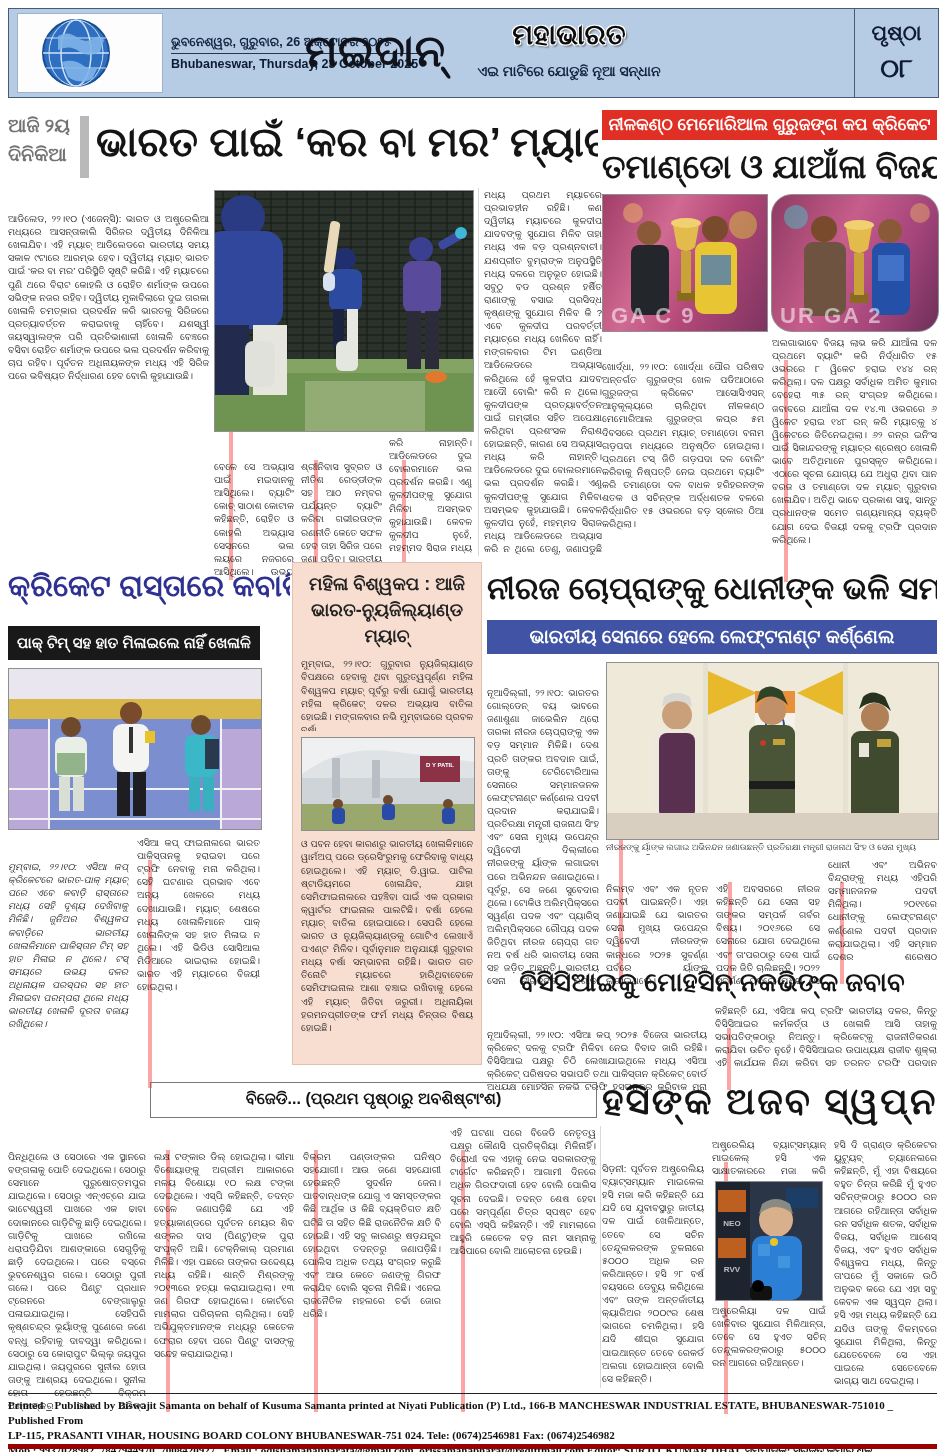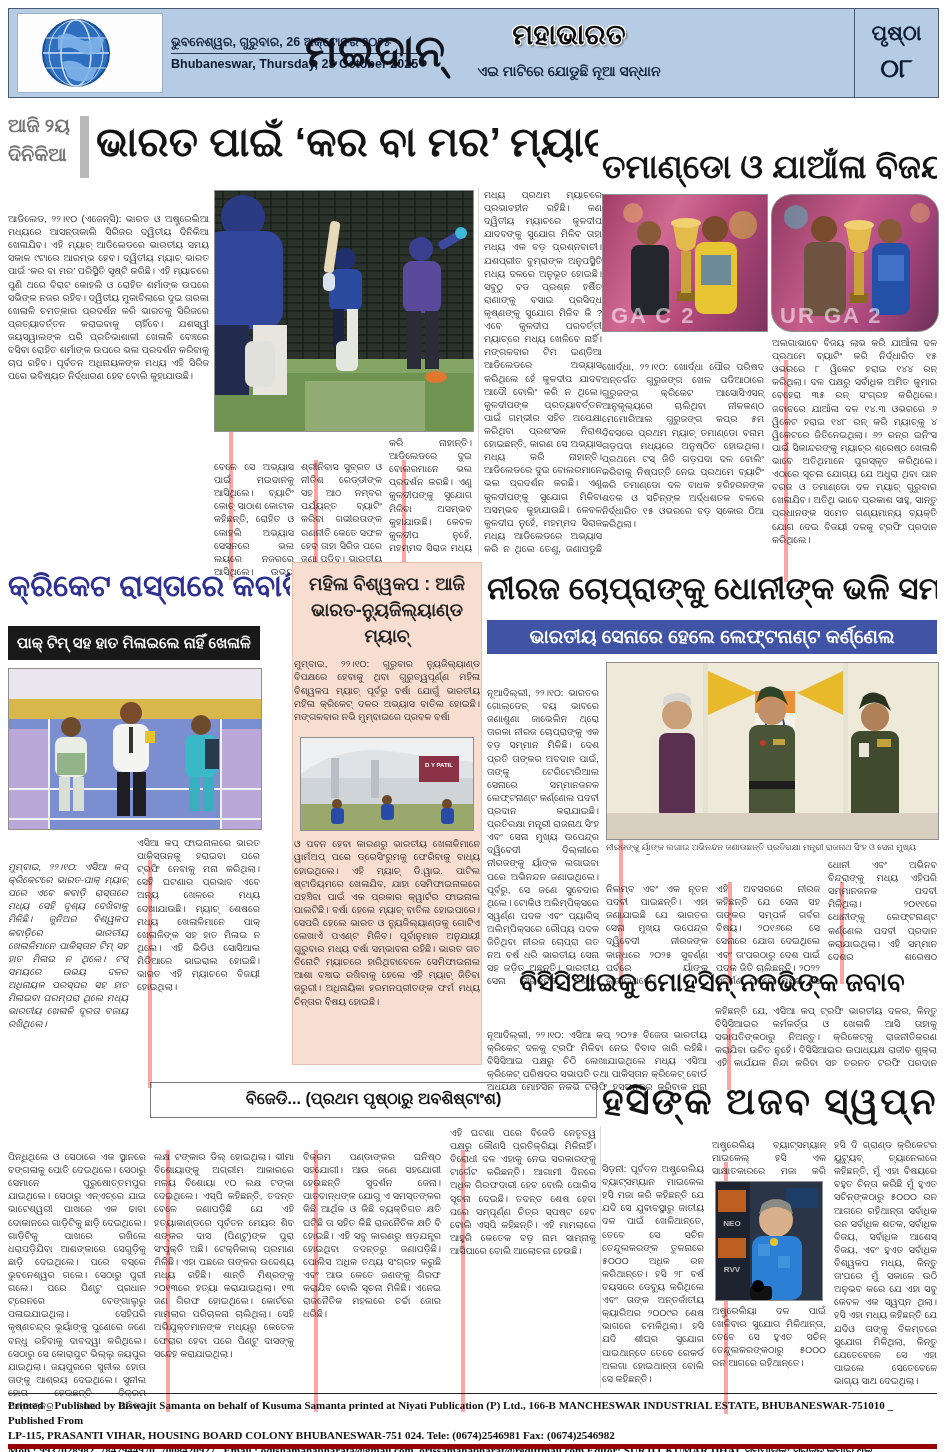--- a/index.html
+++ b/index.html
@@ -146,20 +146,21 @@
       </g>
     </svg>
   </div>
 
   <div class="abs body-col" style="left:478px;top:188px;width:118px;height:368px;border-left:1px solid #d9d9d9;padding-left:5px;">ମଧ୍ୟ ପ୍ରଥମ ମ୍ୟାଚରେ ପ୍ରଭାବହୀନ ରହିଛି। କଣ ଦ୍ୱିତୀୟ ମ୍ୟାଚରେ କୁଳଦୀପ ଯାଦବଙ୍କୁ ସୁଯୋଗ ମିଳିବ ତାହା ମଧ୍ୟ ଏକ ବଡ଼ ପ୍ରଶ୍ନବାଚୀ। ଯଶପ୍ରୀତ ବୁମ୍ରାଙ୍କ ଅନୁପସ୍ଥିତି ମଧ୍ୟ ଦଳରେ ଅନୁଭୂତ ହୋଇଛି। ସବୁଠୁ ବଡ ପ୍ରଶ୍ନ ହର୍ଷିତ ରାଣାଙ୍କୁ ବସାଇ ପ୍ରସିଦ୍ଧ କୃଷ୍ଣଙ୍କୁ ସୁଯୋଗ ମିଳିବ କି ? ଏବେ କୁଳଦୀପ ପରବର୍ତ୍ତୀ ମ୍ୟାଚ୍‌ରେ ମଧ୍ୟ ଖେଳିବେ ନାହିଁ। ମଙ୍ଗଳବାର ଟିମ ଇଣ୍ଡିଆ ଆଡିଲେଡରେ ଅଭ୍ୟାସ କରିଥିଲେ ହେଁ କୁଳଦୀପ ଯାଦବ ଆଦୌ ବୋଲିଂ କରି ନ ଥିଲେ। କୁଳଦୀପଙ୍କ ପ୍ରତ୍ୟାବର୍ତ୍ତନ ପାଇଁ ଗମ୍ଭୀର ସହିତ ଅପେକ୍ଷା କରିଥିବା ପ୍ରଶଂସକ ନିରାଶ ହୋଇଛନ୍ତି, କାରଣ ସେ ଅଭ୍ୟାସ ମଧ୍ୟ କରି ନାହାନ୍ତି। ଆଡିଲେଡରେ ଦୁଇ ବୋଲରମାନେ ଭଲ ପ୍ରଦର୍ଶନ କରଛି। ଏଣୁ କୁଳଦୀପଙ୍କୁ ସୁଯୋଗ ମିଳିବା ଅସମ୍ଭବ କୁହାଯାଉଛି। କେବଳ କୁଳଦୀପ ନୁହେଁ, ମହମ୍ମଦ ସିରାଜ ମଧ୍ୟ ଆଡିଲେଡରେ ଅଭ୍ୟାସ କରି ନ ଥିଲେ ତେଣୁ, ଜଣାପଡୁଛି ଯେ ତାଙ୍କୁ ଦ୍ୱିତୀୟ ଦିନିକିଆ ପାଇଁ ବିଶ୍ରାମ ଦିଆଯାଇପାରେ। ଏଣୁ ପ୍ରସିଦ୍ଧ କୃଷ୍ଣଙ୍କୁ ସୁଯୋଗ ମିଳିପାରେ।</div>
 
   <div class="abs body-col rule-r" style="left:214px;top:436px;width:80px;height:120px;">ବେଳେ ସେ ଅଭ୍ୟାସ ପାଇଁ ମଇଦାନକୁ ଆସିଥିଲେ। ବ୍ୟାଟିଂ କୋଚ୍ ସାଠାଶ କୋଟାକ କହିଛନ୍ତି, ରୋହିତ ଓ କୋହଲି ଅଭ୍ୟାସ ସେସନରେ ଭଲ ଲୟରେ ନଜରରେ ଆସିଥିଲେ। ଉଭୟ ନେଟରେ ଭଲ ବ୍ୟାଟିଂ କରିଛନ୍ତି। ଏହାପାଇଁ ମୋତେ ଲାଗୁଛି ଦ୍ୱିତୀୟ ଦିନିକିଆରେ ଉଭୟ ସଫଳ ହେବେ। ଅନ୍ୟପଟେ ହାର୍ଦିକ ପାଣ୍ଡ୍ୟାଙ୍କ ଅନୁପସ୍ଥିତି ଦଳକୁ ଅନୁଭୂତ ହେଉଛି।</div>
   <div class="abs body-col rule-r" style="left:301px;top:436px;width:81px;height:120px;">ଶ୍ରୀନିବାସ ସୁବ୍ରତ ଓ ନୀତିଶ ରେଡ୍ଡୀଙ୍କ ସହ ଆଠ ନମ୍ବର ପର୍ଯ୍ୟନ୍ତ ବ୍ୟାଟିଂ କରିବା ଗଭୀରତାଙ୍କ ରଣନୀତି କେତେ ସଫଳ ହେବ ତାହା ସିରିଜ ପରେ ଜଣା ପଡିବ। ଭାରତୀୟ ଦଳ ଟପ୍ ଅର୍ଡରରେ ବ୍ୟାଟିଂ ପାଇଁ ଗିଲ୍, ଶ୍ରେୟସଙ୍କ ପ୍ରଦର୍ଶନ ଉପରେ ବି ନିର୍ଭର କରିବ। ଭାରତ ଗତ ମ୍ୟାଚରେ ଦୁଇ ଖେଳାଳି ଫେଲ ମାରିଥିଲେ। ବୋଲିଂ</div>
   <div class="abs body-col" style="left:389px;top:436px;width:83px;height:120px;">କରି ନାହାନ୍ତି। ଆଡିଲେଡରେ ଦୁଇ ବୋଲରମାନେ ଭଲ ପ୍ରଦର୍ଶନ କରଛି। ଏଣୁ କୁଳଦୀପଙ୍କୁ ସୁଯୋଗ ମିଳିବା ଅସମ୍ଭବ କୁହାଯାଉଛି। କେବଳ କୁଳଦୀପ ନୁହେଁ, ମହମ୍ମଦ ସିରାଜ ମଧ୍ୟ ଆଡିଲେଡରେ ଅଭ୍ୟାସ କରି ନ ଥିଲେ ତେଣୁ, ଜଣାପଡୁଛି ଯେ ତାଙ୍କୁ ଦ୍ୱିତୀୟ ଦିନିକିଆ ପାଇଁ ବିଶ୍ରାମ ଦିଆଯାଇପାରେ। ଏଣୁ ପ୍ରସିଦ୍ଧ କୃଷ୍ଣଙ୍କୁ ସୁଯୋଗ ମିଳିପାରେ।</div>
 
+  <div class="abs banner" style="left:602px;top:110px;width:335px;height:30px;background:#e03026;font-size:17px;">ନୀଳକଣ୍ଠ ମେମୋରିଆଲ ଗୁରୁଜଙ୍ଗ କପ କ୍ରିକେଟ</div>
   <div class="abs headline center" style="left:602px;top:142px;width:335px;height:50px;font-size:33px;line-height:50px;white-space:nowrap;overflow:hidden;">ତମାଣ୍ଡୋ ଓ ଯାଆଁଳା ବିଜୟୀ</div>
 
   <div class="abs photo" style="left:602px;top:194px;width:164px;height:136px;background:linear-gradient(115deg,#a23d68 0%,#d06a92 35%,#b44878 60%,#7e3460 100%);">
     <svg width="164" height="136" viewBox="0 0 164 136">
       <circle cx="30" cy="18" r="10" fill="#e7a96a" opacity="0.6"></circle>
       <circle cx="140" cy="30" r="14" fill="#d8c33f" opacity="0.5"></circle>
       <g>
         <circle cx="46" cy="38" r="12" fill="#8a5a38"></circle>
         <rect x="28" y="50" width="38" height="70" rx="8" fill="#23262b"></rect>
       </g>
@@ -168,21 +169,21 @@
         <rect x="92" y="47" width="42" height="72" rx="9" fill="#e8c532"></rect>
         <rect x="98" y="60" width="30" height="30" fill="#3a72c4" opacity="0.7"></rect>
       </g>
       <g>
         <rect x="74" y="96" width="18" height="10" fill="#8a6a1e"></rect>
         <rect x="78" y="56" width="10" height="42" fill="#caa23a"></rect>
         <path d="M70 30 h26 l-4 22 q-9 8 -18 0 z" fill="#e3bb4d"></path>
         <ellipse cx="83" cy="28" rx="15" ry="5" fill="#f0d070"></ellipse>
       </g>
     </svg>
-    <span class="ph-label" style="left:8px;bottom:2px;font-size:22px;">GA C 2</span>
+    <span class="ph-label" style="left:8px;bottom:2px;font-size:22px;">GA C 9</span>
   </div>
 
   <div class="abs photo" style="left:771px;top:194px;width:166px;height:136px;background:linear-gradient(115deg,#8e3a62 0%,#c75d8b 40%,#a5457c 70%,#6e2f58 100%);border-radius:21px;">
     <svg width="166" height="136" viewBox="0 0 166 136">
       <circle cx="24" cy="22" r="12" fill="#4fc0c8" opacity="0.5"></circle>
       <circle cx="148" cy="18" r="10" fill="#e7a96a" opacity="0.5"></circle>
       <g>
         <circle cx="52" cy="34" r="13" fill="#7a4a2c"></circle>
         <rect x="32" y="47" width="42" height="74" rx="9" fill="#6e5340"></rect>
       </g>
@@ -242,21 +243,21 @@
         <rect x="196" y="70" width="14" height="30" fill="#2a3a4e"></rect>
         <rect x="180" y="108" width="11" height="34" fill="#39b0c0"></rect>
         <rect x="194" y="108" width="11" height="34" fill="#39b0c0"></rect>
       </g>
     </svg>
   </div>
 
   <div class="abs body-col rule-r" style="left:8px;top:836px;width:120px;height:228px;font-style:italic;">ମୁମ୍ବାଇ, ୨୨।୧୦: ଏସିଆ କପ୍ କ୍ରିକେଟରେ ଭାରତ-ପାକ୍ ମ୍ୟାଚ୍ ପରେ ଏବେ କବାଡ଼ି ରାସ୍ତାରେ ମଧ୍ୟ ସେହି ଦୃଶ୍ୟ ଦେଖିବାକୁ ମିଳିଛି। ଜୁନିଅର ବିଶ୍ୱକପ କବାଡ଼ିରେ ଭାରତୀୟ ଖେଳାଳିମାନେ ପାକିସ୍ତାନ ଟିମ୍ ସହ ହାତ ମିଳାଇ ନ ଥିଲେ। ଟସ୍ ସମୟରେ ଉଭୟ ଦଳର ଅଧିନାୟକ ପରସ୍ପର ସହ ହାତ ମିଳାଇବା ପରମ୍ପରା ଥିଲେ ମଧ୍ୟ ଭାରତୀୟ ଖେଳାଳି ଦୂରତା ବଜାୟ ରଖିଥିଲେ।</div>
   <div class="abs body-col" style="left:137px;top:836px;width:123px;height:228px;">ଏସିଆ କପ୍ ଫାଇନାଲରେ ଭାରତ ପାକିସ୍ତାନକୁ ହରାଇବା ପରେ ଟ୍ରଫି ନେବାକୁ ମନା କରିଥିଲା। ସେହି ଘଟଣାର ପ୍ରଭାବ ଏବେ ଅନ୍ୟ ଖେଳରେ ମଧ୍ୟ ଦେଖାଯାଉଛି। ମ୍ୟାଚ୍ ଶେଷରେ ମଧ୍ୟ ଖେଳାଳିମାନେ ପାକ୍ ଖେଳାଳିଙ୍କ ସହ ହାତ ମିଳାଇ ନ ଥିଲେ। ଏହି ଭିଡିଓ ସୋସିଆଲ ମିଡିଆରେ ଭାଇରାଲ ହୋଇଛି। ଭାରତ ଏହି ମ୍ୟାଚରେ ବିଜୟୀ ହୋଇଥିଲା।</div>
 
-  <div class="abs" style="left:292px;top:562px;width:190px;height:503px;background:#f8ddd1;border:1px solid #e3c0b0;box-sizing:border-box;padding:8px 1px;overflow:hidden;">
+  <div class="abs" style="left:292px;top:562px;width:190px;height:503px;background:#f8ddd1;border:1px solid #e3c0b0;box-sizing:border-box;padding:8px 8px;overflow:hidden;">
     <div class="center" style="font-size:18px;font-weight:bold;line-height:1.45;color:#222;">
       <div>ମହିଳା ବିଶ୍ୱକପ : ଆଜି</div>
       <div>ଭାରତ-ନ୍ୟୁଜିଲ୍ୟାଣ୍ଡ ମ୍ୟାଚ୍</div>
     </div>
     <div class="body-col" style="margin-top:8px;height:74px;">ମୁମ୍ବାଇ, ୨୨।୧୦: ଗୁରୁବାର ନ୍ୟୁଜିଲ୍ୟାଣ୍ଡ ବିପକ୍ଷରେ ହେବାକୁ ଥିବା ଗୁରୁତ୍ୱପୂର୍ଣ୍ଣ ମହିଳା ବିଶ୍ୱକପ ମ୍ୟାଚ୍ ପୂର୍ବରୁ ବର୍ଷା ଯୋଗୁଁ ଭାରତୀୟ ମହିଳା କ୍ରିକେଟ୍ ଦଳର ଅଭ୍ୟାସ ବାତିଲ ହୋଇଛି। ମଙ୍ଗଳବାର ନଭି ମୁମ୍ବାଇରେ ପ୍ରବଳ ବର୍ଷା</div>
     <div class="photo" style="width:172px;height:92px;margin:6px auto 6px auto;position:relative;">
       <svg width="172" height="92" viewBox="0 0 172 92">
         <rect width="172" height="92" fill="#dfe3e6"></rect>
         <path d="M0 36 q40 -30 95 -22 l77 10 v-24 h-172 z" fill="#eef0f2"></path>
         <rect x="0" y="40" width="172" height="26" fill="#cfd4d8"></rect>

